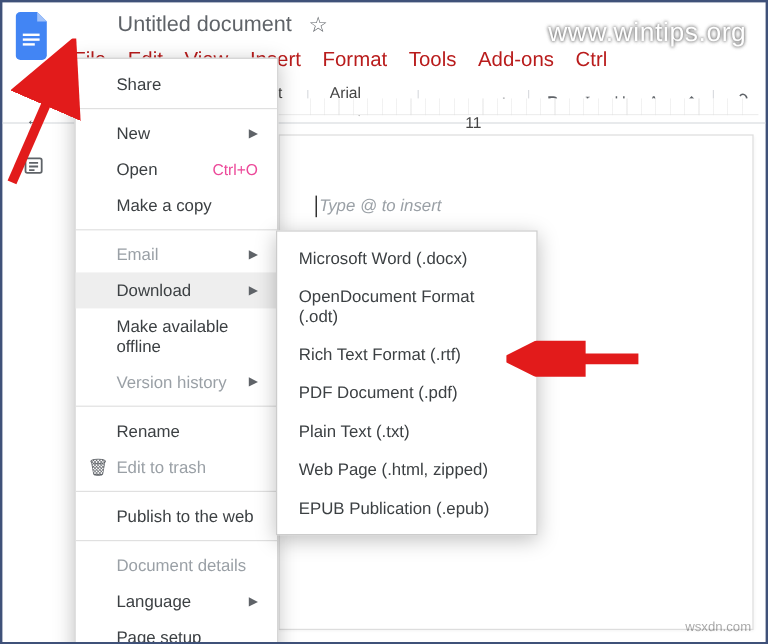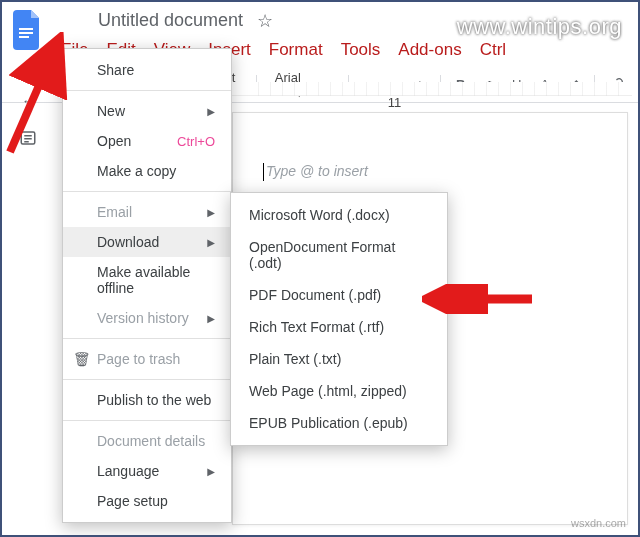--- a/index.html
+++ b/index.html
@@ -201,23 +201,26 @@
       <span class="arrow">▶</span>
   </div>
   <div class="dd-item">
     <span>Make available offline</span>
   </div>
   <div class="dd-item disabled">
     <span>Version history</span>
       <span class="arrow">▶</span>
   </div>
   <div class="dd-sep"></div>
+  <div class="dd-item">
+    <span>Rename</span>
+  </div>
   <div class="dd-item disabled">
     <span class="lead-icon">🗑</span>
-    <span>Page to trash</span>
+    <span>Edit to trash</span>
   </div>
   <div class="dd-sep"></div>
   <div class="dd-item">
     <span>Publish to the web</span>
   </div>
   <div class="dd-sep"></div>
   <div class="dd-item disabled">
     <span>Document details</span>
   </div>
   <div class="dd-item">
@@ -226,22 +229,22 @@
   </div>
   <div class="dd-item">
     <span>Page setup</span>
   </div>
 
 </div>
 
 <div class="submenu">
   <div class="sub-item">Microsoft Word (.docx)</div>
   <div class="sub-item">OpenDocument Format (.odt)</div>
+  <div class="sub-item">Rich Text Format (.rtf)</div>
   <div class="sub-item">PDF Document (.pdf)</div>
-  <div class="sub-item">Rich Text Format (.rtf)</div>
   <div class="sub-item">Plain Text (.txt)</div>
   <div class="sub-item">Web Page (.html, zipped)</div>
   <div class="sub-item">EPUB Publication (.epub)</div>
 </div>
 
 <svg class="arrow1" style="left:0;top:30px" width="70" height="130">
   <defs>
       <marker id="ah1" markerWidth="8" markerHeight="8" refX="6" refY="4" orient="auto">
         <path d="M0,0 L8,4 L0,8 z" fill="#e21b1b"></path>
       </marker>

